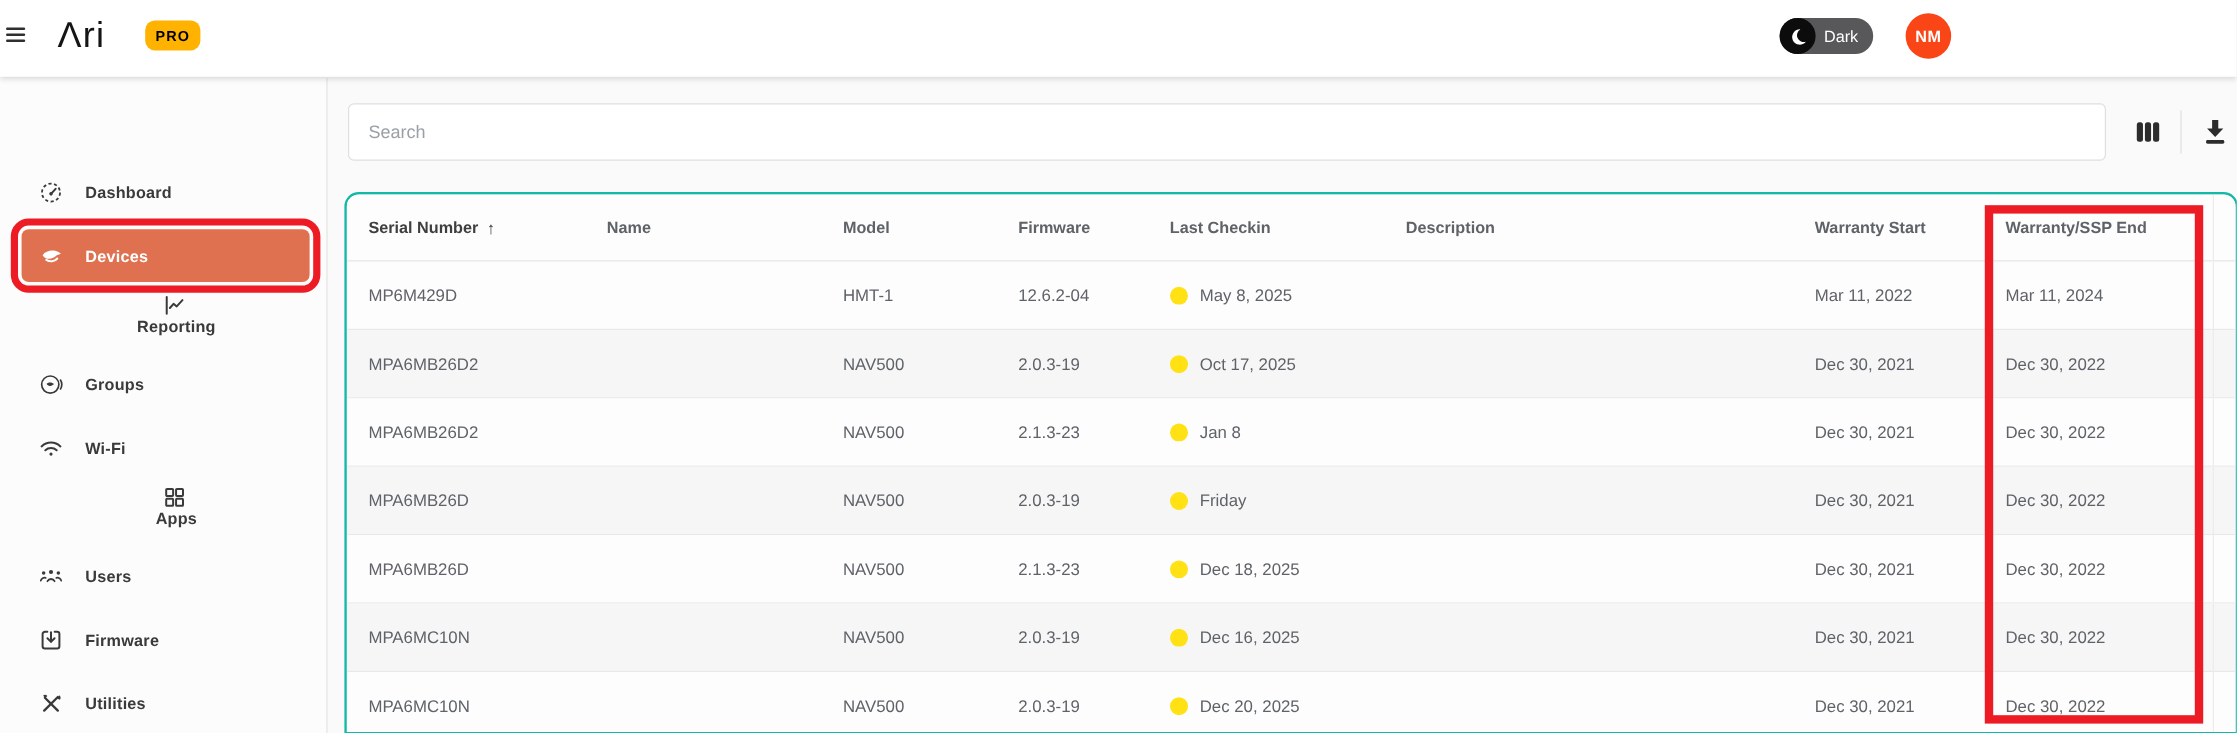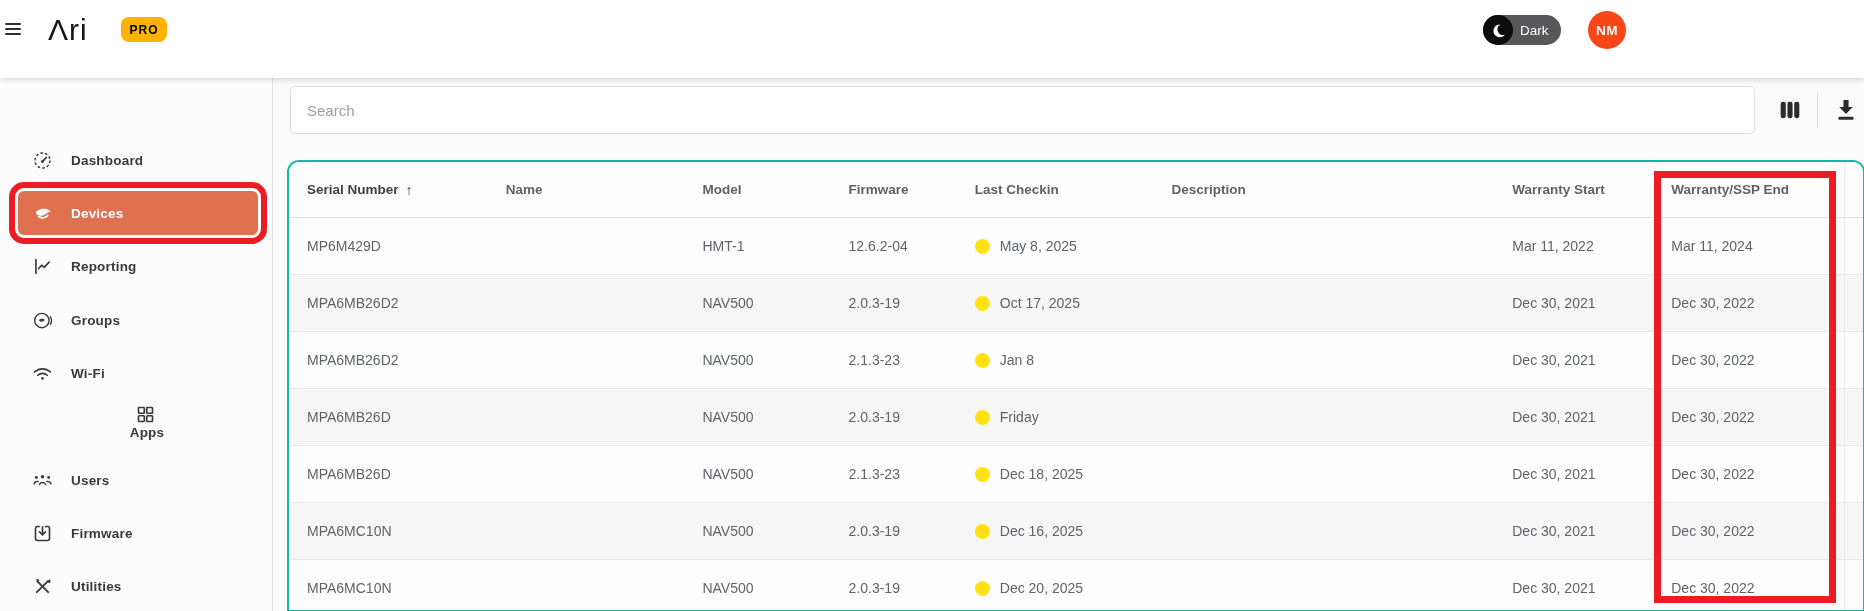--- a/index.html
+++ b/index.html
@@ -4,21 +4,21 @@
 <style>
   html,body{margin:0;padding:0;}
   body{
     width:1864px;height:611px;overflow:hidden;position:relative;
     font-family:"Liberation Sans", sans-serif;
     background:#fafafa;
     -webkit-font-smoothing:antialiased;
   }
   
   .topbar{
-    position:absolute;left:0;top:0;width:1864px;height:78px;background:#ffffff;
+    position:absolute;left:0;top:0;width:1864px;height:64px;background:#ffffff;
     box-shadow:0 2px 5px rgba(0,0,0,.14);z-index:30;
   }
   .hamburger{position:absolute;left:5px;top:23px;width:16px;height:13px;cursor:pointer;}
   .hamburger span{display:block;height:2.2px;background:#2f2f2f;border-radius:1px;margin-bottom:2.8px;}
   .logo{position:absolute;left:48px;top:13px;font-size:30px;color:#151515;letter-spacing:1px;font-weight:400;}
   .pro-badge{
     position:absolute;left:109px;top:17px;width:46px;height:25px;border-radius:8px;
     background:var(--badge-color,#ffb300);color:#000000;font-size:12px;font-weight:700;letter-spacing:1px;
     display:flex;align-items:center;justify-content:center;margin-left:12px;
   }
@@ -37,21 +37,21 @@
   
   .sidebar{
     position:absolute;left:0;top:65px;width:272px;bottom:0;background:#fcfcfc;
     border-right:1px solid #e3e3e3;z-index:10;
   }
   .nav-item{
     position:absolute;left:18px;width:240px;height:44px;border-radius:6px;
     display:flex;align-items:center;color:#3a3a3a;cursor:pointer;
   }
   .nav-item:nth-of-type(1){top:73px;text-align:center;} .nav-item:nth-of-type(2){top:126px;}
-  .nav-item:nth-of-type(3){top:179px;} .nav-item:nth-of-type(4){top:233px;}
+  .nav-item:nth-of-type(3){top:179px;flex-direction:column;} .nav-item:nth-of-type(4){top:233px;}
   .nav-item:nth-of-type(5){top:286px;} .nav-item:nth-of-type(6){top:339px;flex-direction:column;}
   .nav-item:nth-of-type(7){top:393px;} .nav-item:nth-of-type(8){top:446px;}
   .nav-item:nth-of-type(9){top:499px;}
   .nav-icon{width:21px;height:21px;margin-left:14px;display:flex;align-items:center;}
   .nav-icon svg{width:21px;height:21px;}
   .nav-label{margin-left:18px;font-size:13.5px;font-weight:600;letter-spacing:.2px;}
   .nav-item.selected{
     background:var(--accent,#df7150);color:#ffffff;
     outline:6px solid var(--annotation-red,#ed1b23);outline-offset:3px;
   }

